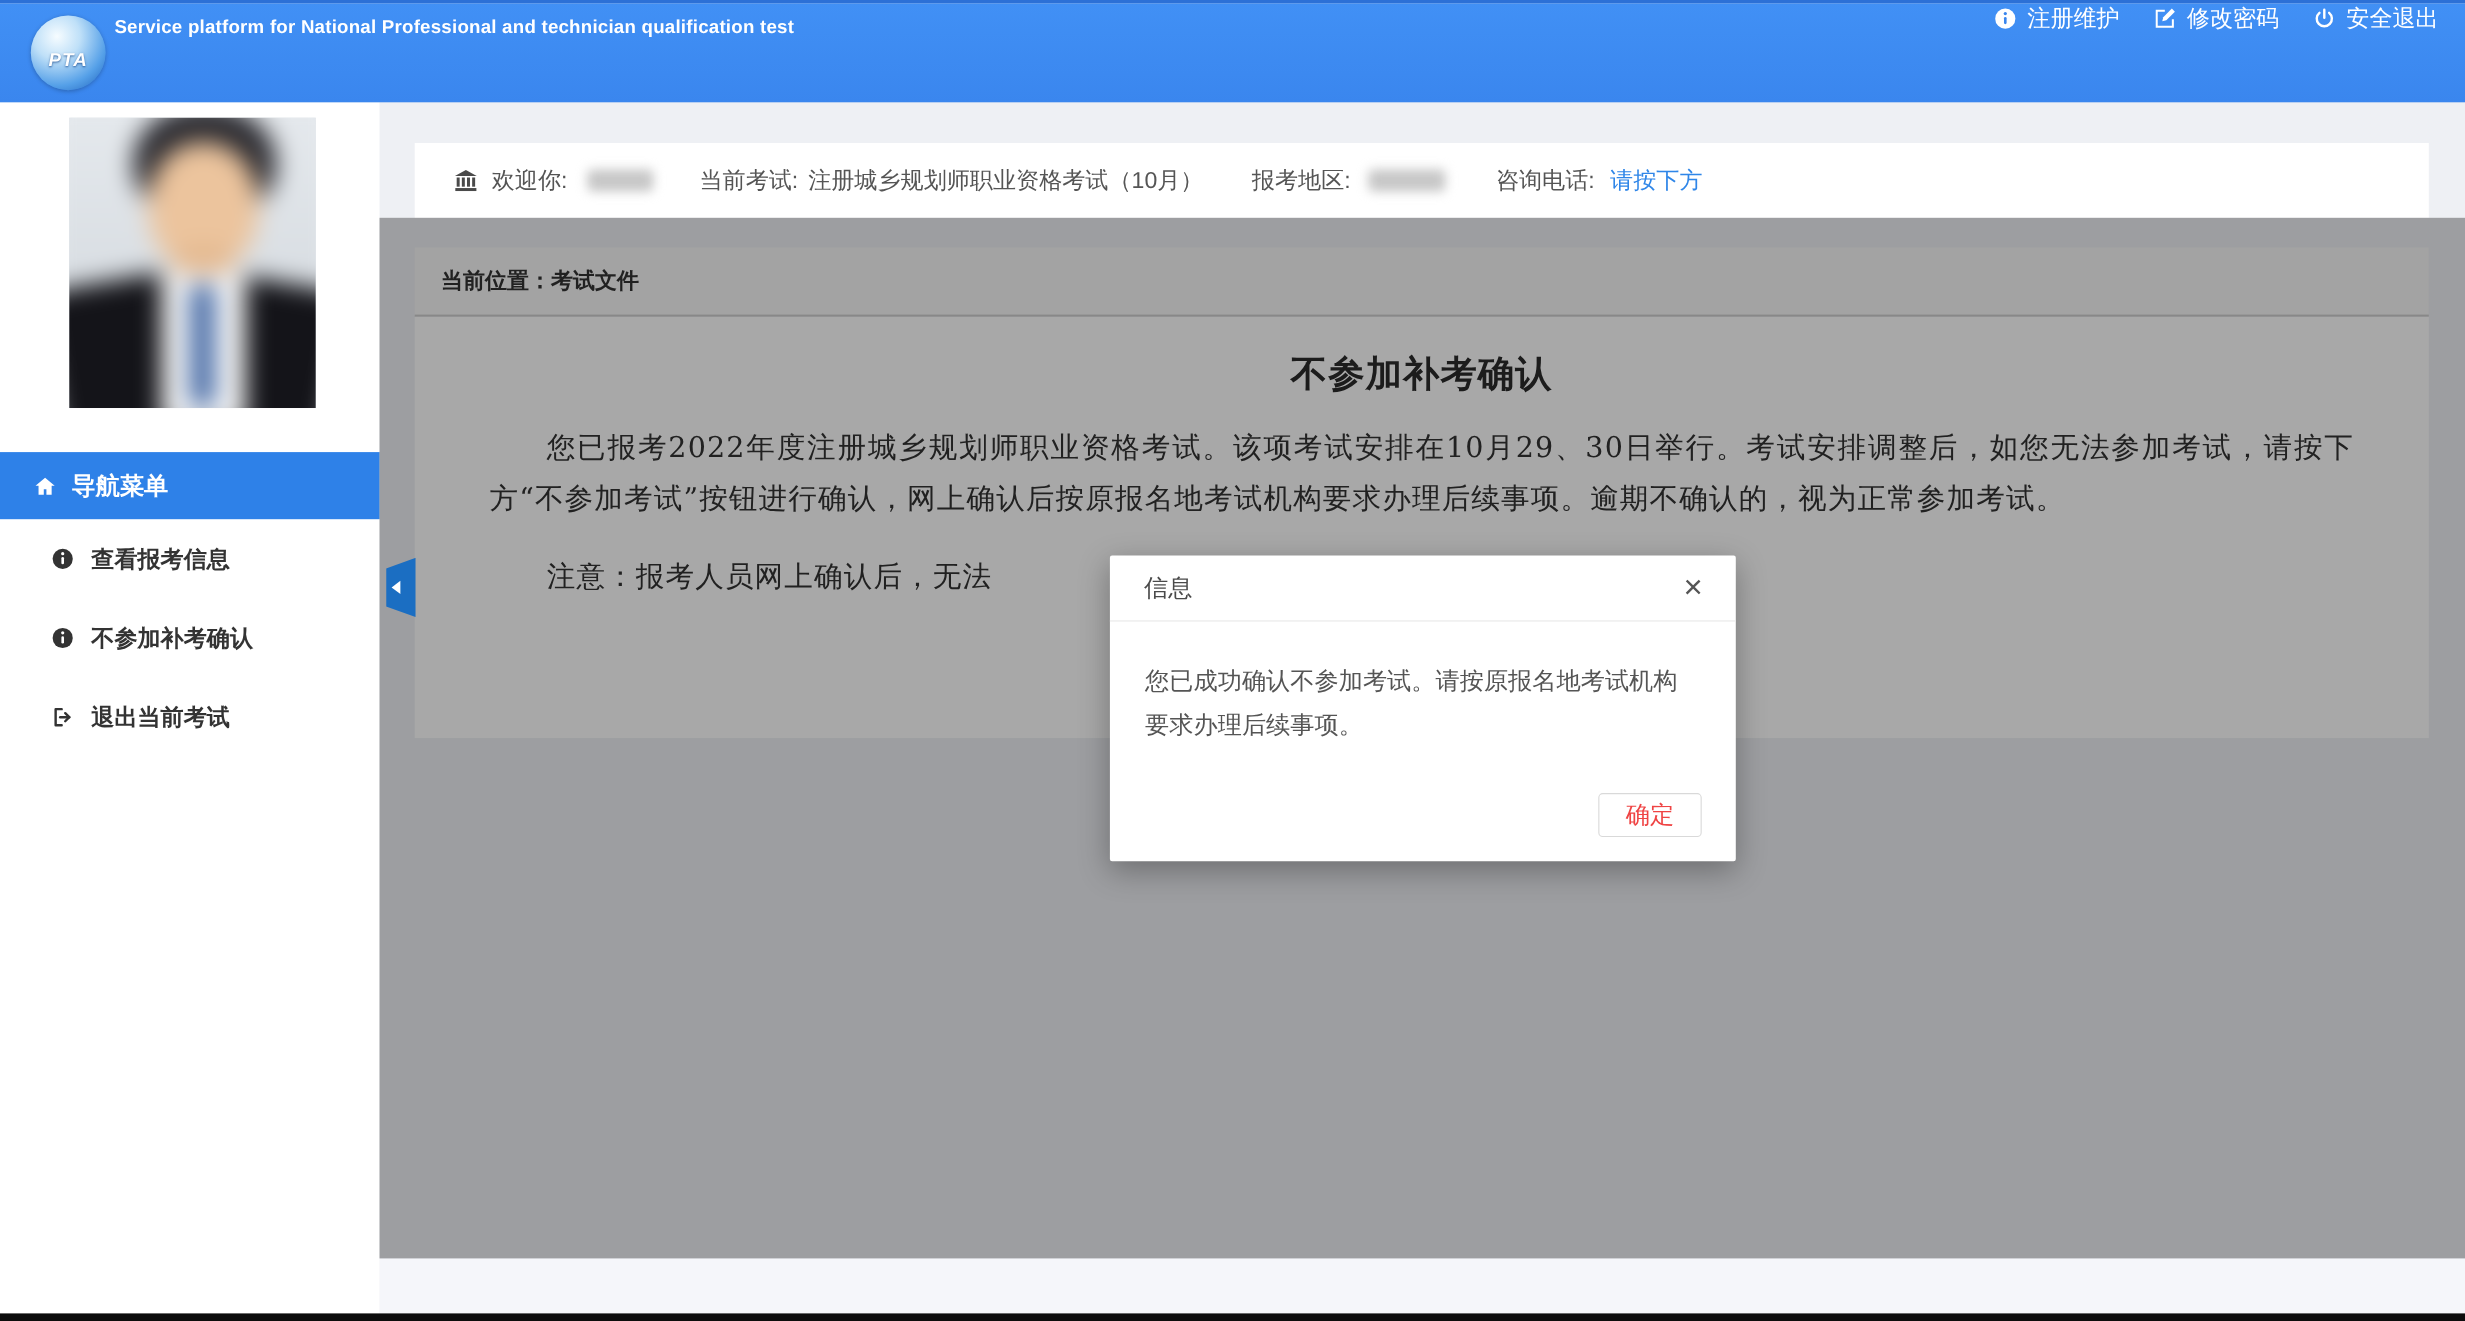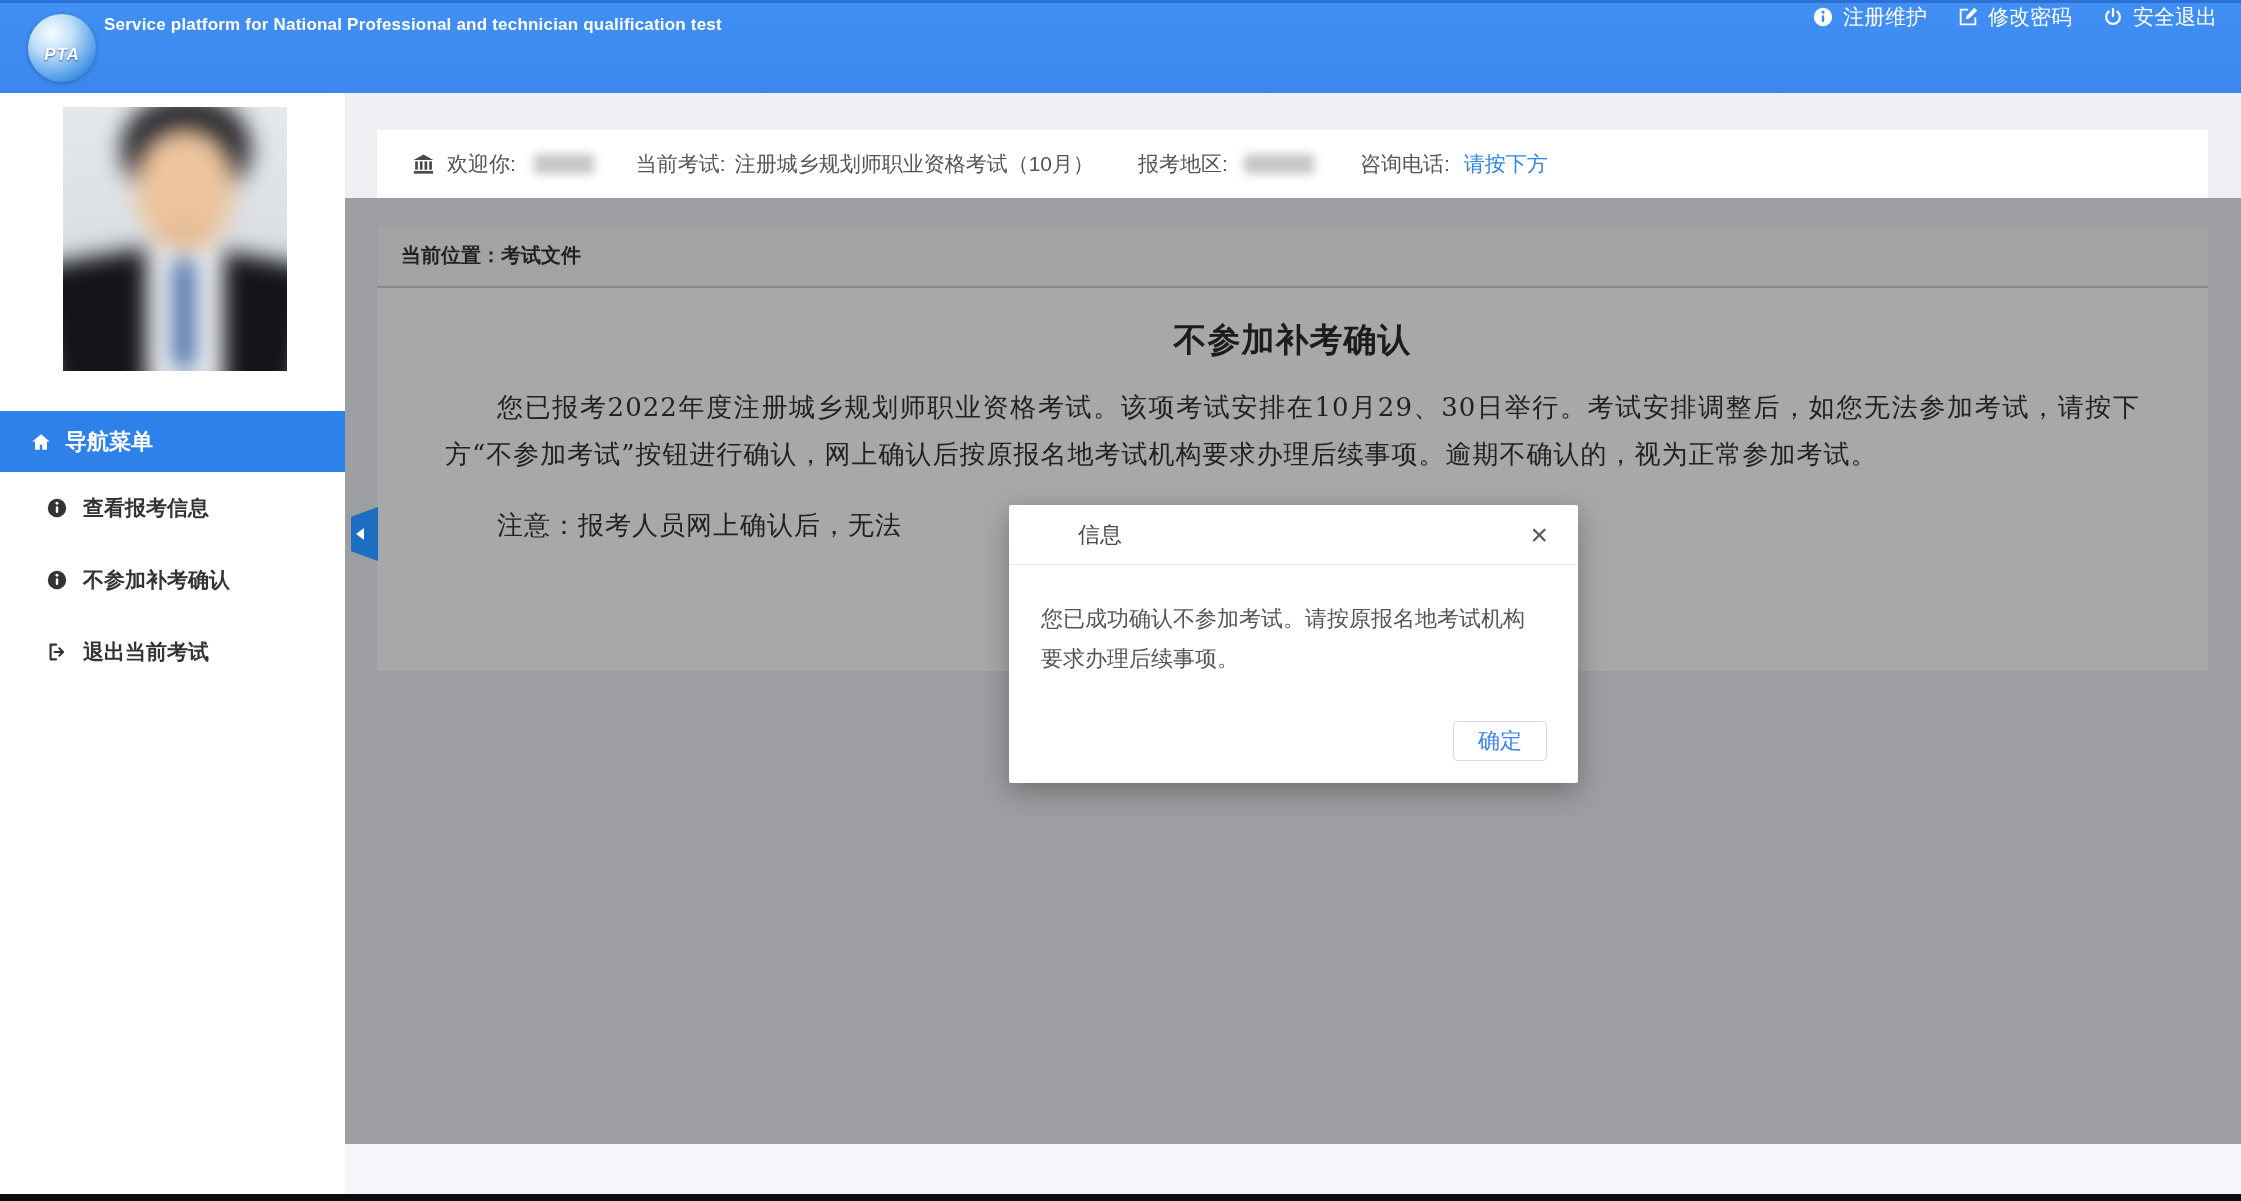--- a/index.html
+++ b/index.html
@@ -76,26 +76,26 @@
     background:rgba(0,0,0,0.34); z-index:10;}
   .collapse-toggle{ position:absolute; left:6px; top:394px; width:27px; height:54px; background:#1b6ec2;
     clip-path:polygon(100% 0, 100% 100%, 0 82%, 0 18%); z-index:20; cursor:pointer;}
   .collapse-toggle .arrow{ position:absolute; left:5px; top:21px; width:0; height:0;
     border-top:6px solid transparent; border-bottom:6px solid transparent; border-right:8px solid #fff;}
   
   .modal{ position:absolute; left:1009px; top:505px; width:569px; height:278px; background:#fff;
     z-index:60; box-shadow:0 8px 28px rgba(0,0,0,.3); border-radius:2px;}
   .modal-head{ height:60px; display:flex; align-items:center; justify-content:space-between;
     padding:0 30px 0 31px; border-bottom:1px solid #e8e8e8;}
-  .modal-title{ font-size:22px; color:#4a4a4a;margin-left:38px;}
+  .modal-title{ font-size:22px; color:#4a4a4a;}
   .modal-close{ font-size:30px; color:#555; font-weight:300; line-height:1; cursor:pointer; background:none; border:none;}
   .modal-body{ padding:34px 32px 0 32px;}
   .modal-body p{ width:500px; font-size:22px; color:#555; line-height:40px;}
   .modal-ok{ position:absolute; right:31px; bottom:22px; min-width:94px; height:40px;
-    background:#fff; border:1px solid #d9d9d9; border-radius:4px; font-size:22px; color:#3b82f6;
+    background:#fff; border:1px solid #d9d9d9; border-radius:4px; font-size:22px; color:#ef4444;
     font-family:"Liberation Sans",sans-serif; cursor:pointer; padding:0 20px;}
   .bottom-bar{ position:absolute; left:0; top:1194px; width:2241px; height:7px; background:#0c0c0c; z-index:80;}
 </style>
 </head>
 <body>
 
 <div class="screen">
 
   <header class="app-header">
     <div class="logo">

